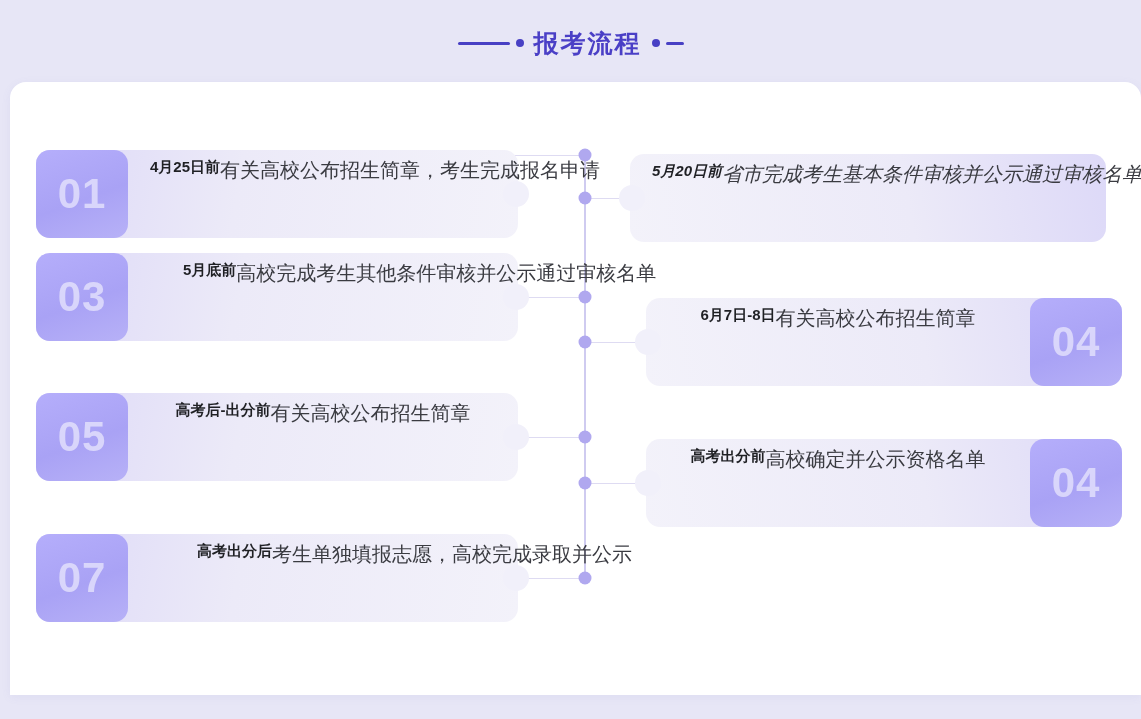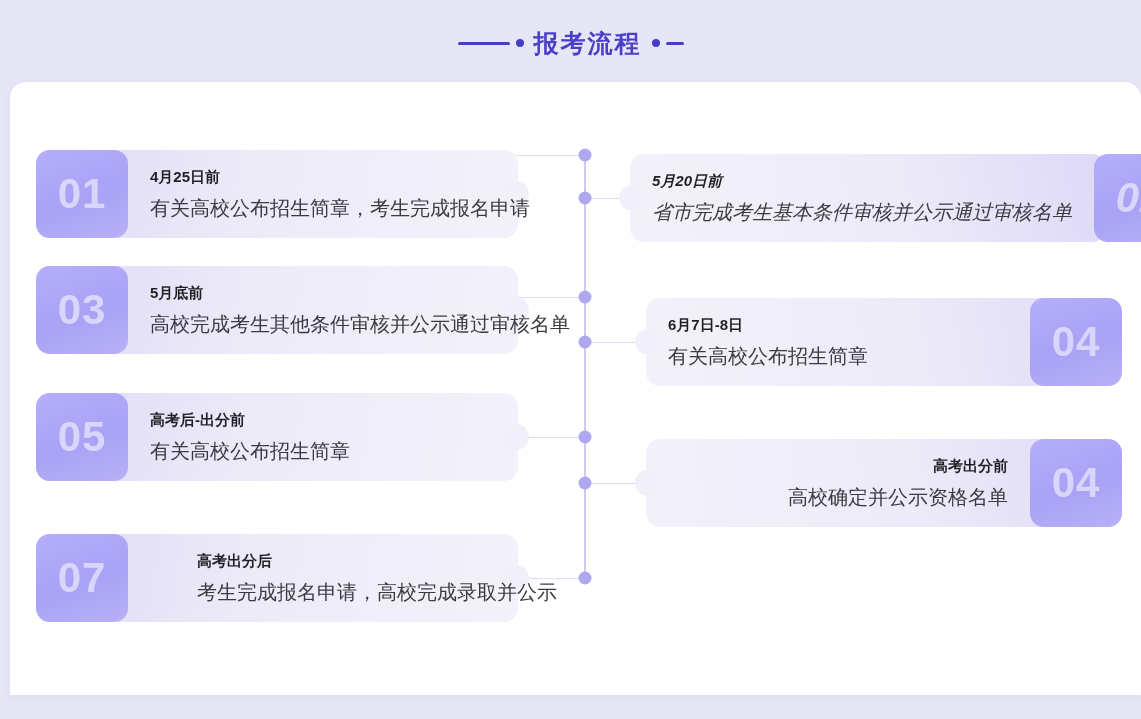--- a/index.html
+++ b/index.html
@@ -135,23 +135,23 @@
     color: rgba(255,255,255,0.55);
     letter-spacing: 1px;
     line-height: 1;
     position: relative;
     z-index: 2;
   }
 
   .card-body {
     flex: 1 1 auto;
     display: flex;
-    flex-direction: column;
+    flex-direction: row;
     justify-content: center;
-    padding: 0 22px;
+    padding: 8px 22px;
     position: relative;
     z-index: 2;
   }
   .card-title {
     font-size: 15px;
     font-weight: bold;
     color: #1f2024;
     line-height: 1.2;
     margin-bottom: 10px;
     white-space: nowrap;
@@ -211,21 +211,21 @@
 
   <div class="card right" style="left:620px; top:72px; width:476px;font-style:italic;">
     <div class="nub"></div>
     <div class="card-body">
       <div class="card-title">5月20日前</div>
       <div class="card-desc">省市完成考生基本条件审核并公示通过审核名单</div>
     </div>
     <div class="badge">02</div>
   </div>
 
-  <div class="card left" style="top:184px; width:482px;">
+  <div class="card left" style="top:171px; width:482px;gap:33px;">
     <div class="nub"></div>
     <div class="badge">03</div>
     <div class="card-body">
       <div class="card-title">5月底前</div>
       <div class="card-desc">高校完成考生其他条件审核并公示通过审核名单</div>
     </div>
   </div>
 
   <div class="card right" style="left:636px; top:216px; width:476px;">
     <div class="nub"></div>
@@ -252,17 +252,17 @@
       <div class="card-desc">高校确定并公示资格名单</div>
     </div>
     <div class="badge">04</div>
   </div>
 
   <div class="card left" style="top:452px; width:482px;gap:47px;">
     <div class="nub"></div>
     <div class="badge">07</div>
     <div class="card-body">
       <div class="card-title">高考出分后</div>
-      <div class="card-desc">考生完成报名申请，高校完成录取并公示</div>
+      <div class="card-desc">考生单独填报志愿，高校完成录取并公示</div>
     </div>
   </div>
 
 </div>
 
 </body></html>

